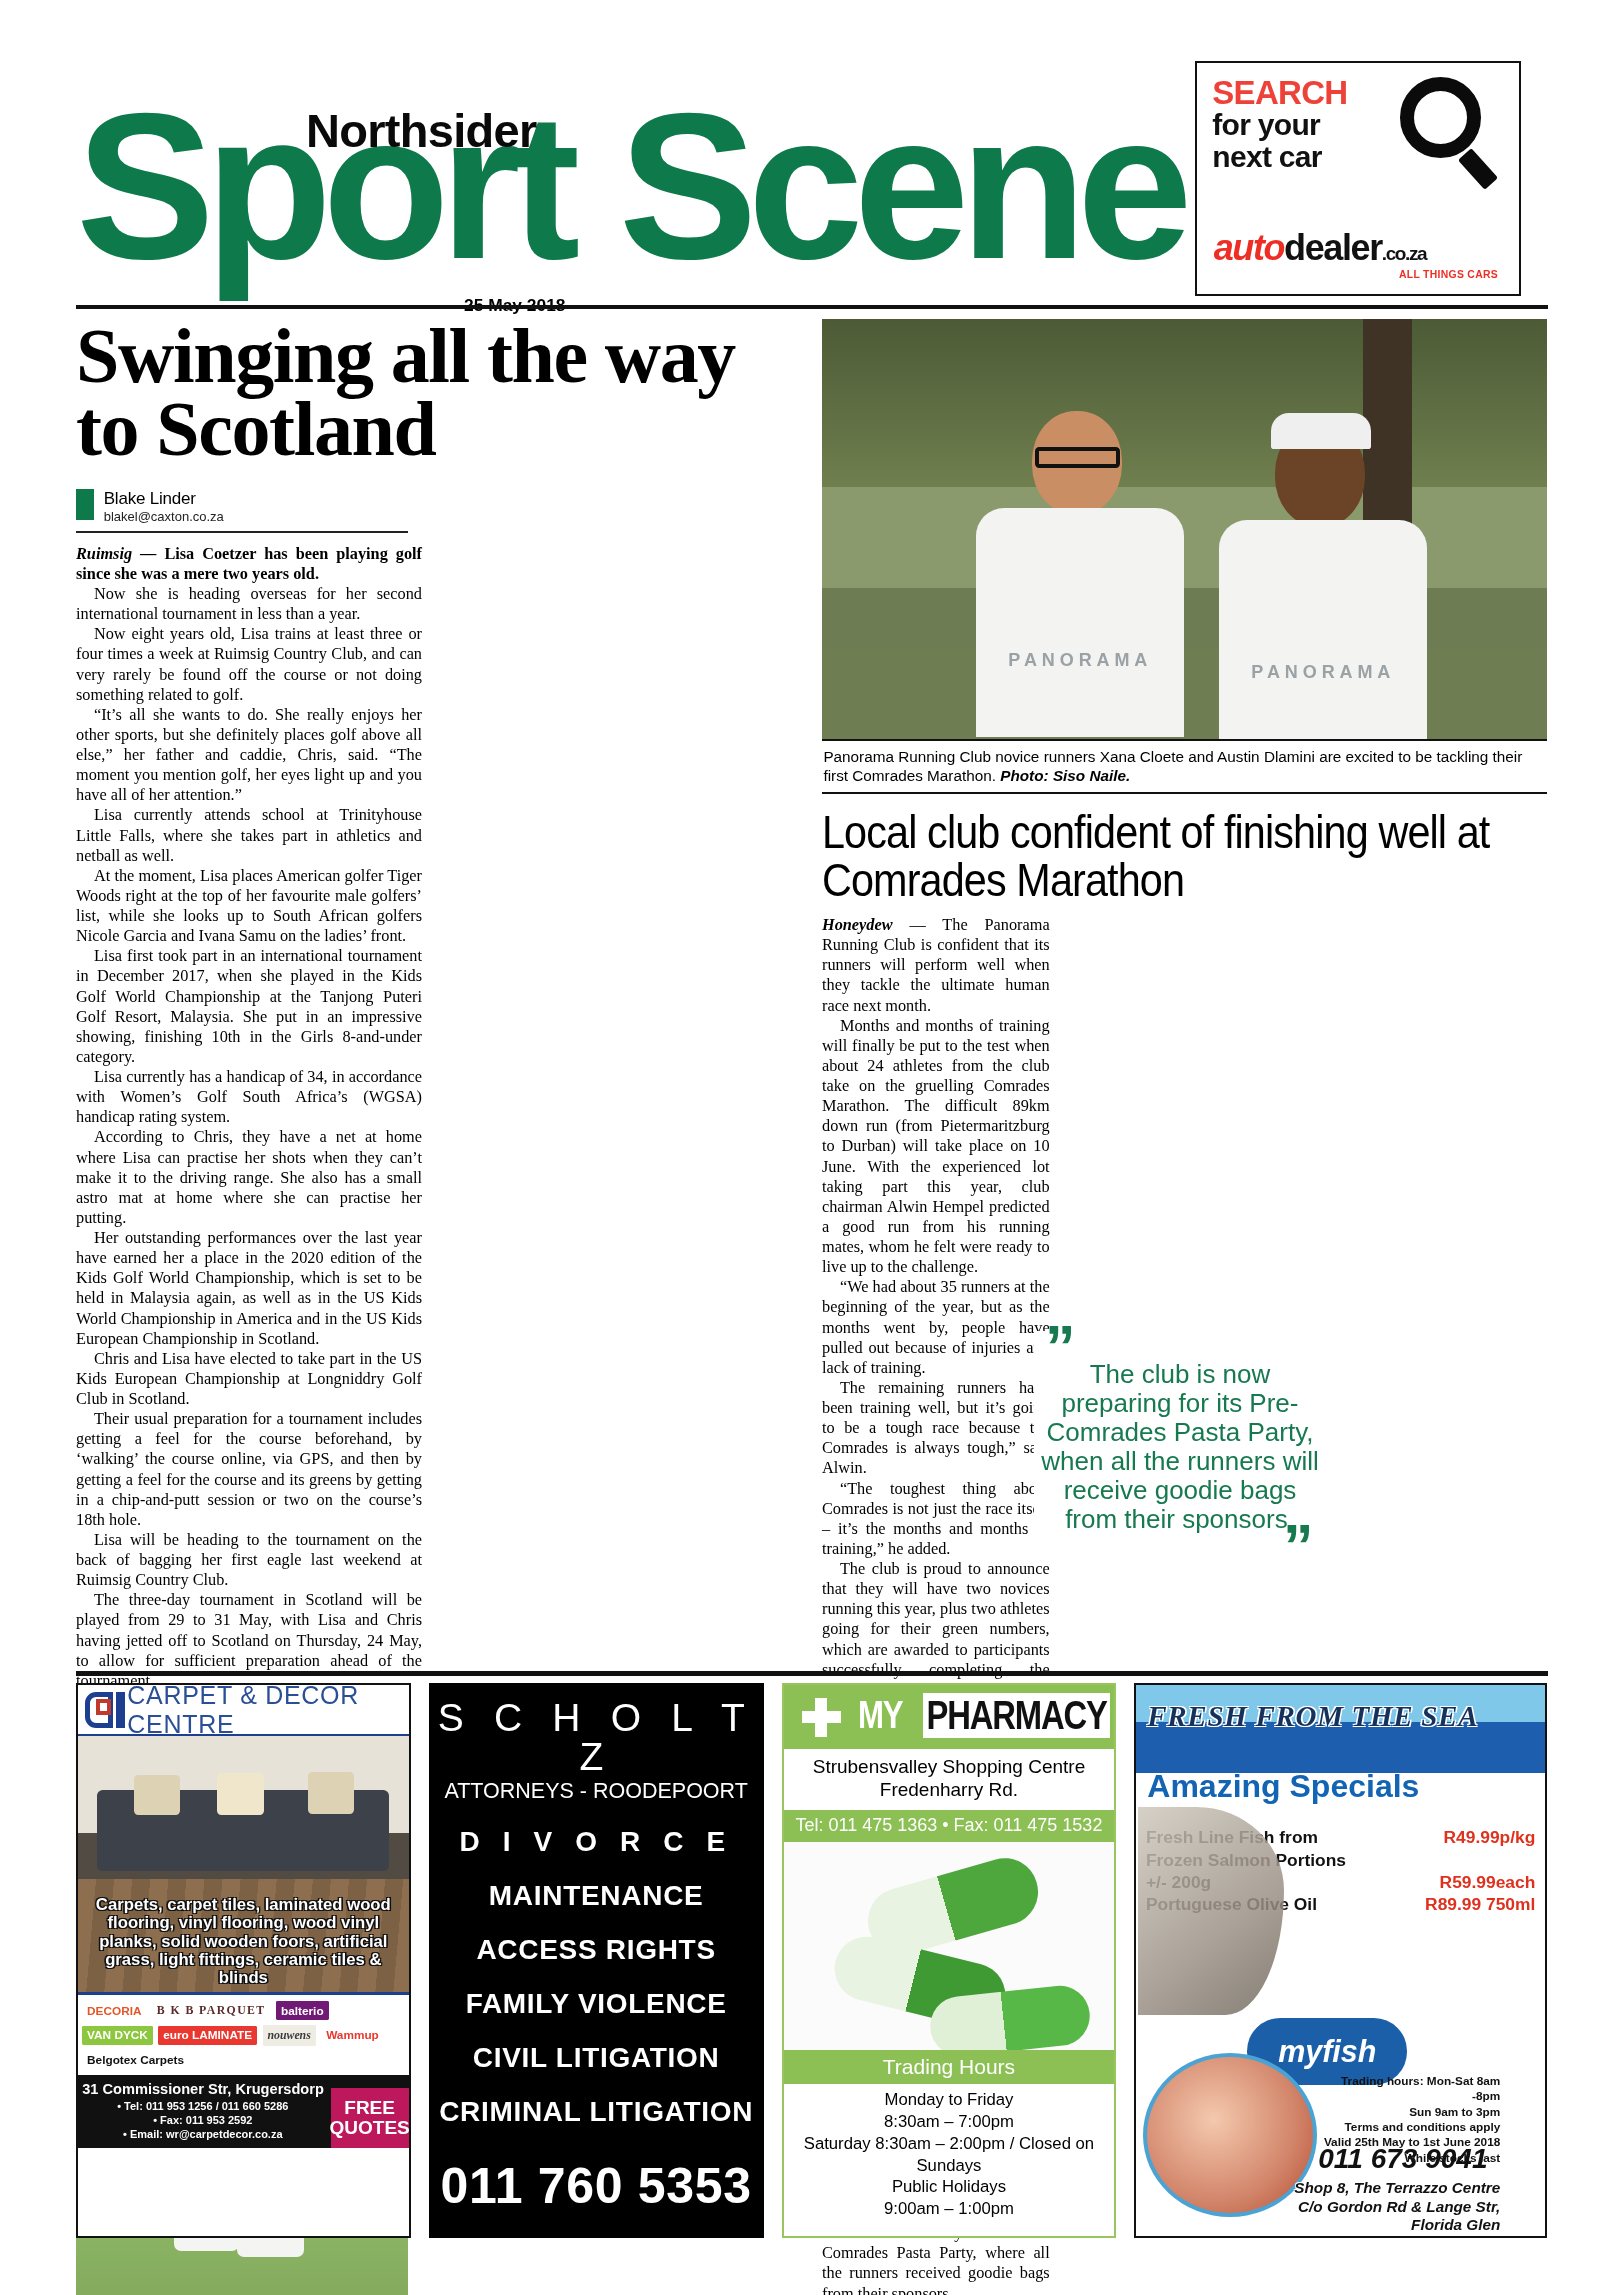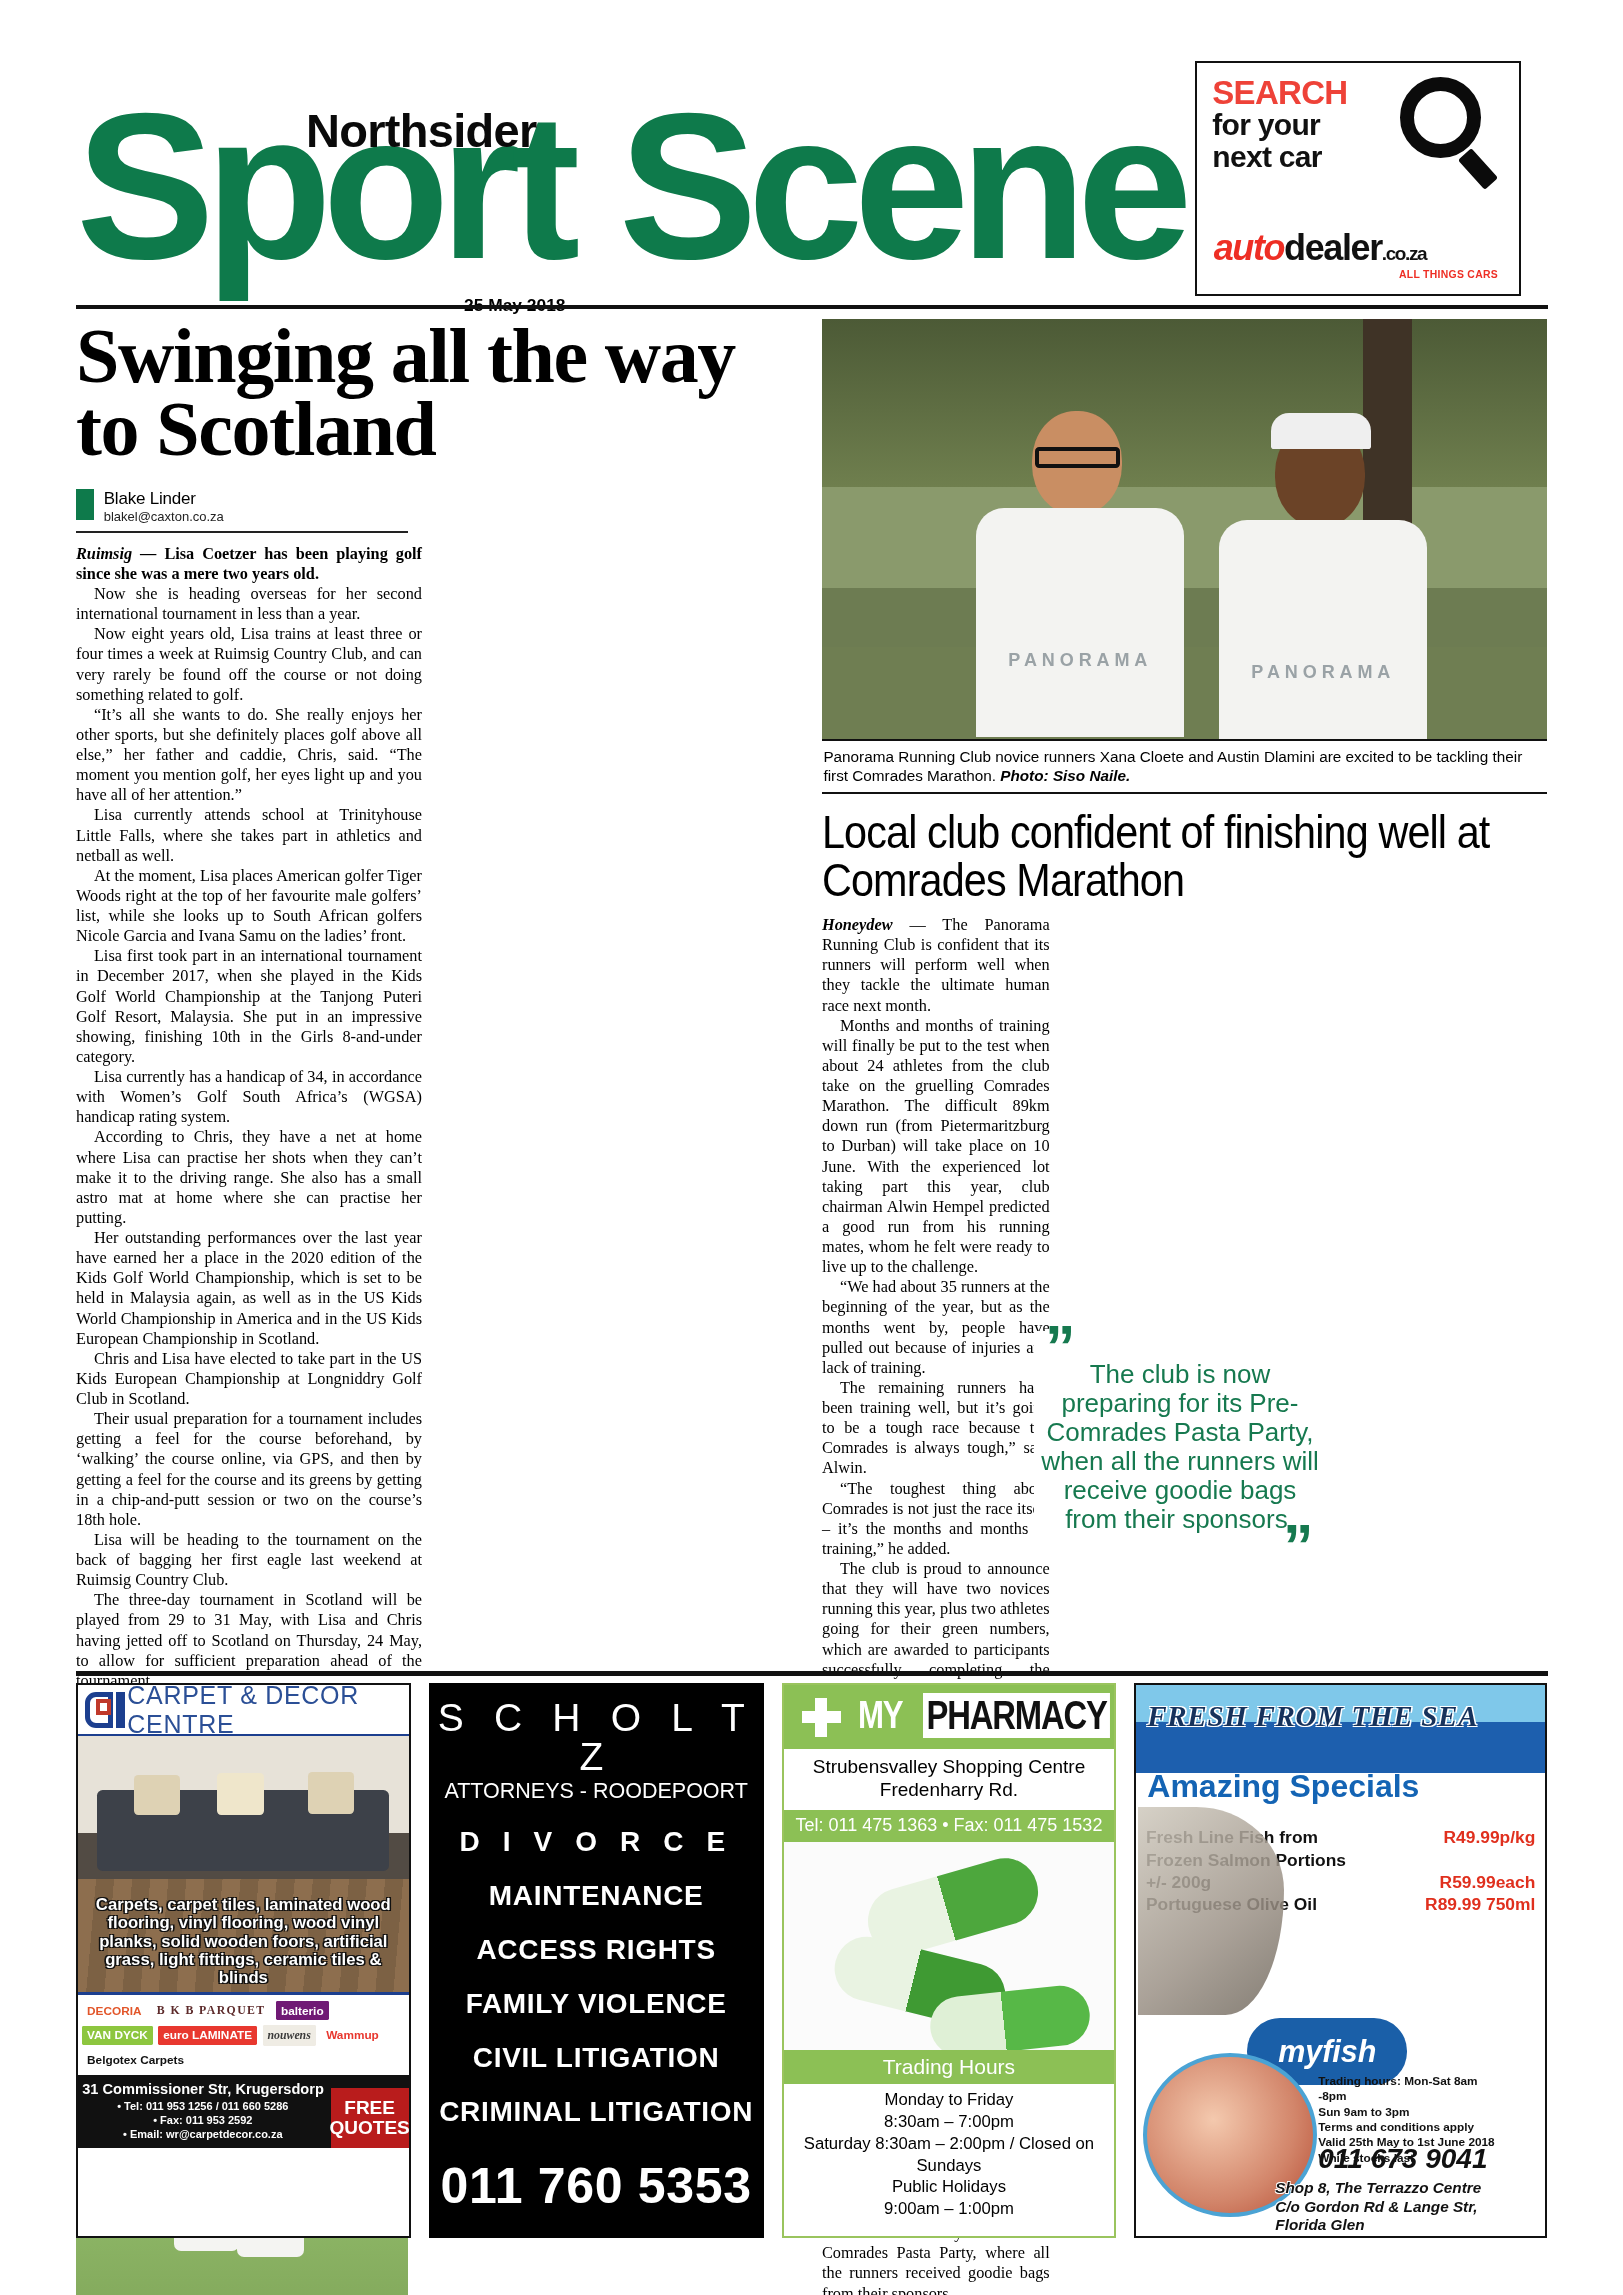--- a/index.html
+++ b/index.html
@@ -238,21 +238,21 @@
   .br.bkb { color:#5d2b2b; font-family:"Liberation Serif",serif; letter-spacing:1.4px;}
   .br.balterio { color:#fff; background:#701a75; }
   .br.vandyck { color:#fff; background:#8dc63f; }
   .br.euro { color:#fff; background:#e8382f; }
   .br.nouwens{ color:#3b3b3b; background:#efece4; font-family:"Liberation Serif",serif; font-style:italic;}
   .br.wammup{ color:#e8382f; }
   .br.belgotex{ color:#111; }
   .cd-footer { background:#111; color:#fff; padding:5.6px 4.2px 7px 4.2px; position:relative; min-height:72px; }
   .cd-addr { font-family:"Liberation Sans", sans-serif; font-weight:bold; font-size:14.6px; line-height:1.22; }
   .cd-contact{ font-family:"Liberation Sans", sans-serif; font-weight:bold; font-size:11px; line-height:1.3; text-align:center; padding-right:81px;}
-  .cd-free { position:absolute; right:0; bottom:0; width:78px; height:60px; background:#b91c1c;
+  .cd-free { position:absolute; right:0; bottom:0; width:78px; height:60px; background:#be185d;
     display:flex; flex-direction:column; justify-content:center; align-items:center;
     font-family:"Liberation Sans", sans-serif; font-weight:bold; font-size:19px; color:#fff; line-height:1.05;}
 
   
   .ad2 { width:347px; background:#000; color:#fff; text-align:center; padding:15.3px 7px 11px 7px; }
   .sc-name { font-family:"Liberation Sans", sans-serif; font-size:39px; letter-spacing:9.7px; line-height:1; }
   .sc-sub  { font-family:"Liberation Sans", sans-serif; font-size:21.5px; letter-spacing:0px; margin-top:2.8px; }
   .sc-item { font-family:"Liberation Sans", sans-serif; font-weight:bold; font-size:28px; margin-top:22px; letter-spacing:0.7px;}
   .sc-item.sp { letter-spacing:7.6px; }
   .sc-phone{ font-family:"Liberation Sans", sans-serif; font-weight:bold; font-size:50px; margin-top:29px; letter-spacing:0.7px;}
@@ -278,21 +278,21 @@
   .cap2 { position:absolute; left:49px; top:108px; width:174px; height:64px; border-radius:32px;
     background:linear-gradient(90deg,#e9f3e2 0 46%, #3f9a33 46% 100%); transform:rotate(14deg); }
   .cap3 { position:absolute; left:146px; top:149px; width:160px; height:60px; border-radius:30.5px;
     background:linear-gradient(90deg,#dff0d6 0 46%, #57b847 46% 100%); transform:rotate(-6deg); }
   .ph-tradebar{ background:#8cc055; color:#fff; text-align:center; padding:4.9px 2.8px;
     font-family:"Liberation Sans", sans-serif; font-size:21px; }
   .ph-hours { text-align:center; padding:5.6px 2.8px 8.3px 2.8px;
     font-family:"Liberation Sans", sans-serif; font-size:16.7px; line-height:1.3; }
 
   
-  .ad4 { width:428px; border:2.1px solid #111; position:relative; }
+  .ad4 { width:428px; border:2.1px solid #111; position:relative;text-align:right; }
   .fs-top { height:122px; position:relative; overflow:hidden;
     background:linear-gradient(#7fc8ea 0 30%, #1d5fae 30% 72%, #ffffff 72% 100%); }
   .fs-title { position:absolute; left:11px; top:15.3px; font-family:"Liberation Serif", serif;
     font-weight:bold; font-style:italic; font-size:29px; color:#16325c;
     text-shadow:-1.4px -1.4px 0 #fff,1.4px -1.4px 0 #fff,-1.4px 1.4px 0 #fff,1.4px 1.4px 0 #fff; letter-spacing:0.7px;}
   .fs-specials{ position:absolute; left:11px; top:83px; font-family:"Liberation Sans", sans-serif;
     font-weight:bold; font-size:32px; color:#1464b4;
     text-shadow:-1.4px -1.4px 0 #fff,1.4px -1.4px 0 #fff,-1.4px 1.4px 0 #fff,1.4px 1.4px 0 #fff;}
   .fs-list { padding:19.4px 9.7px 2.8px 9.7px; }
   .fs-row { display:flex; justify-content:space-between; align-items:baseline;

